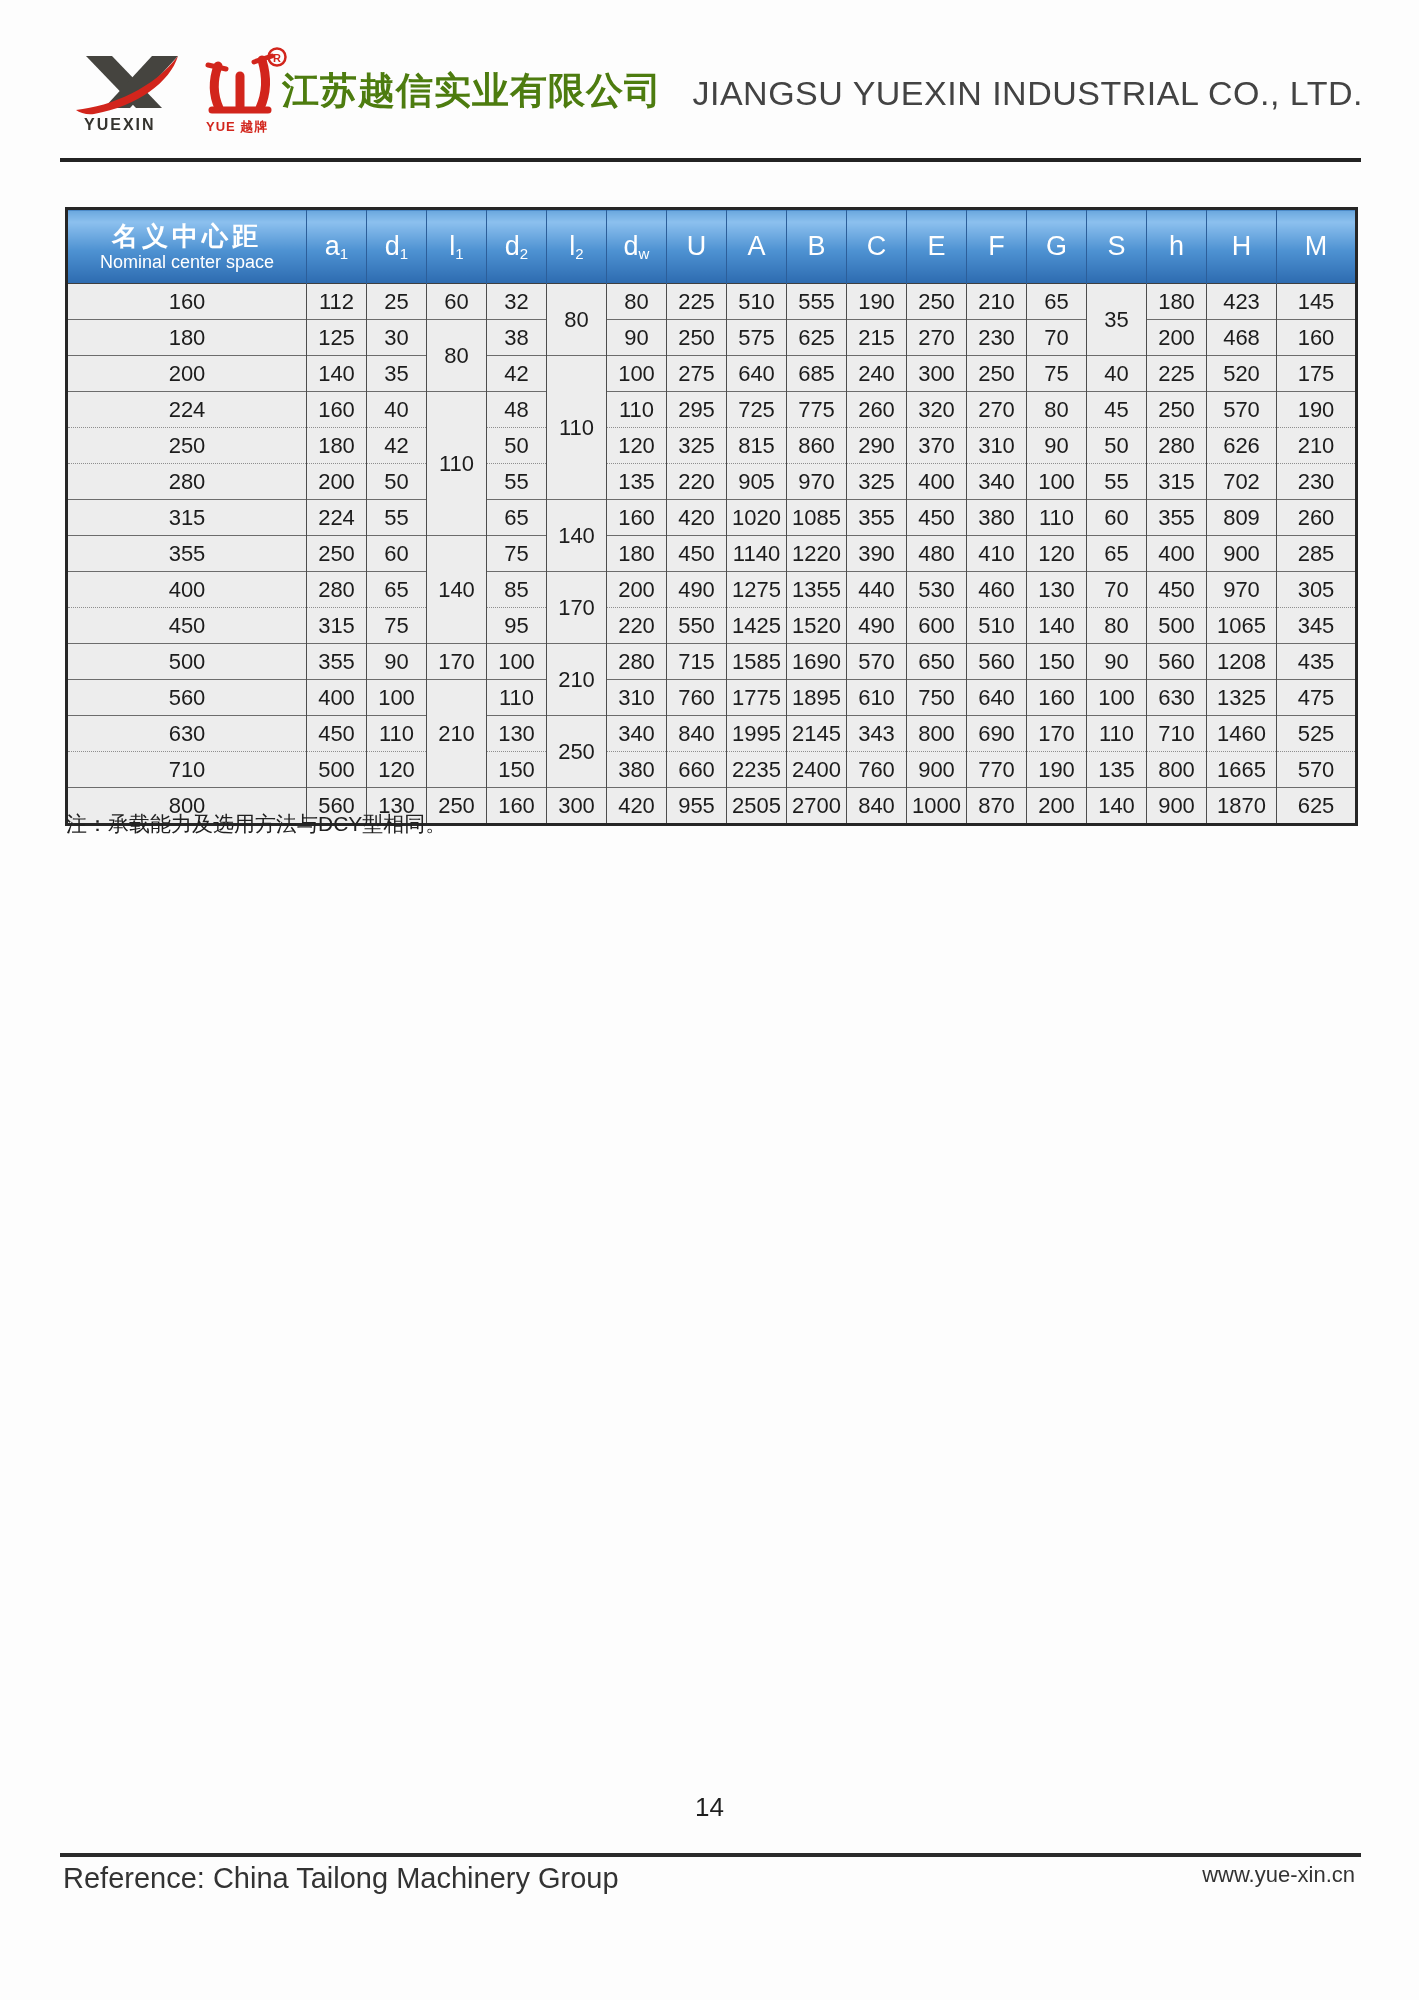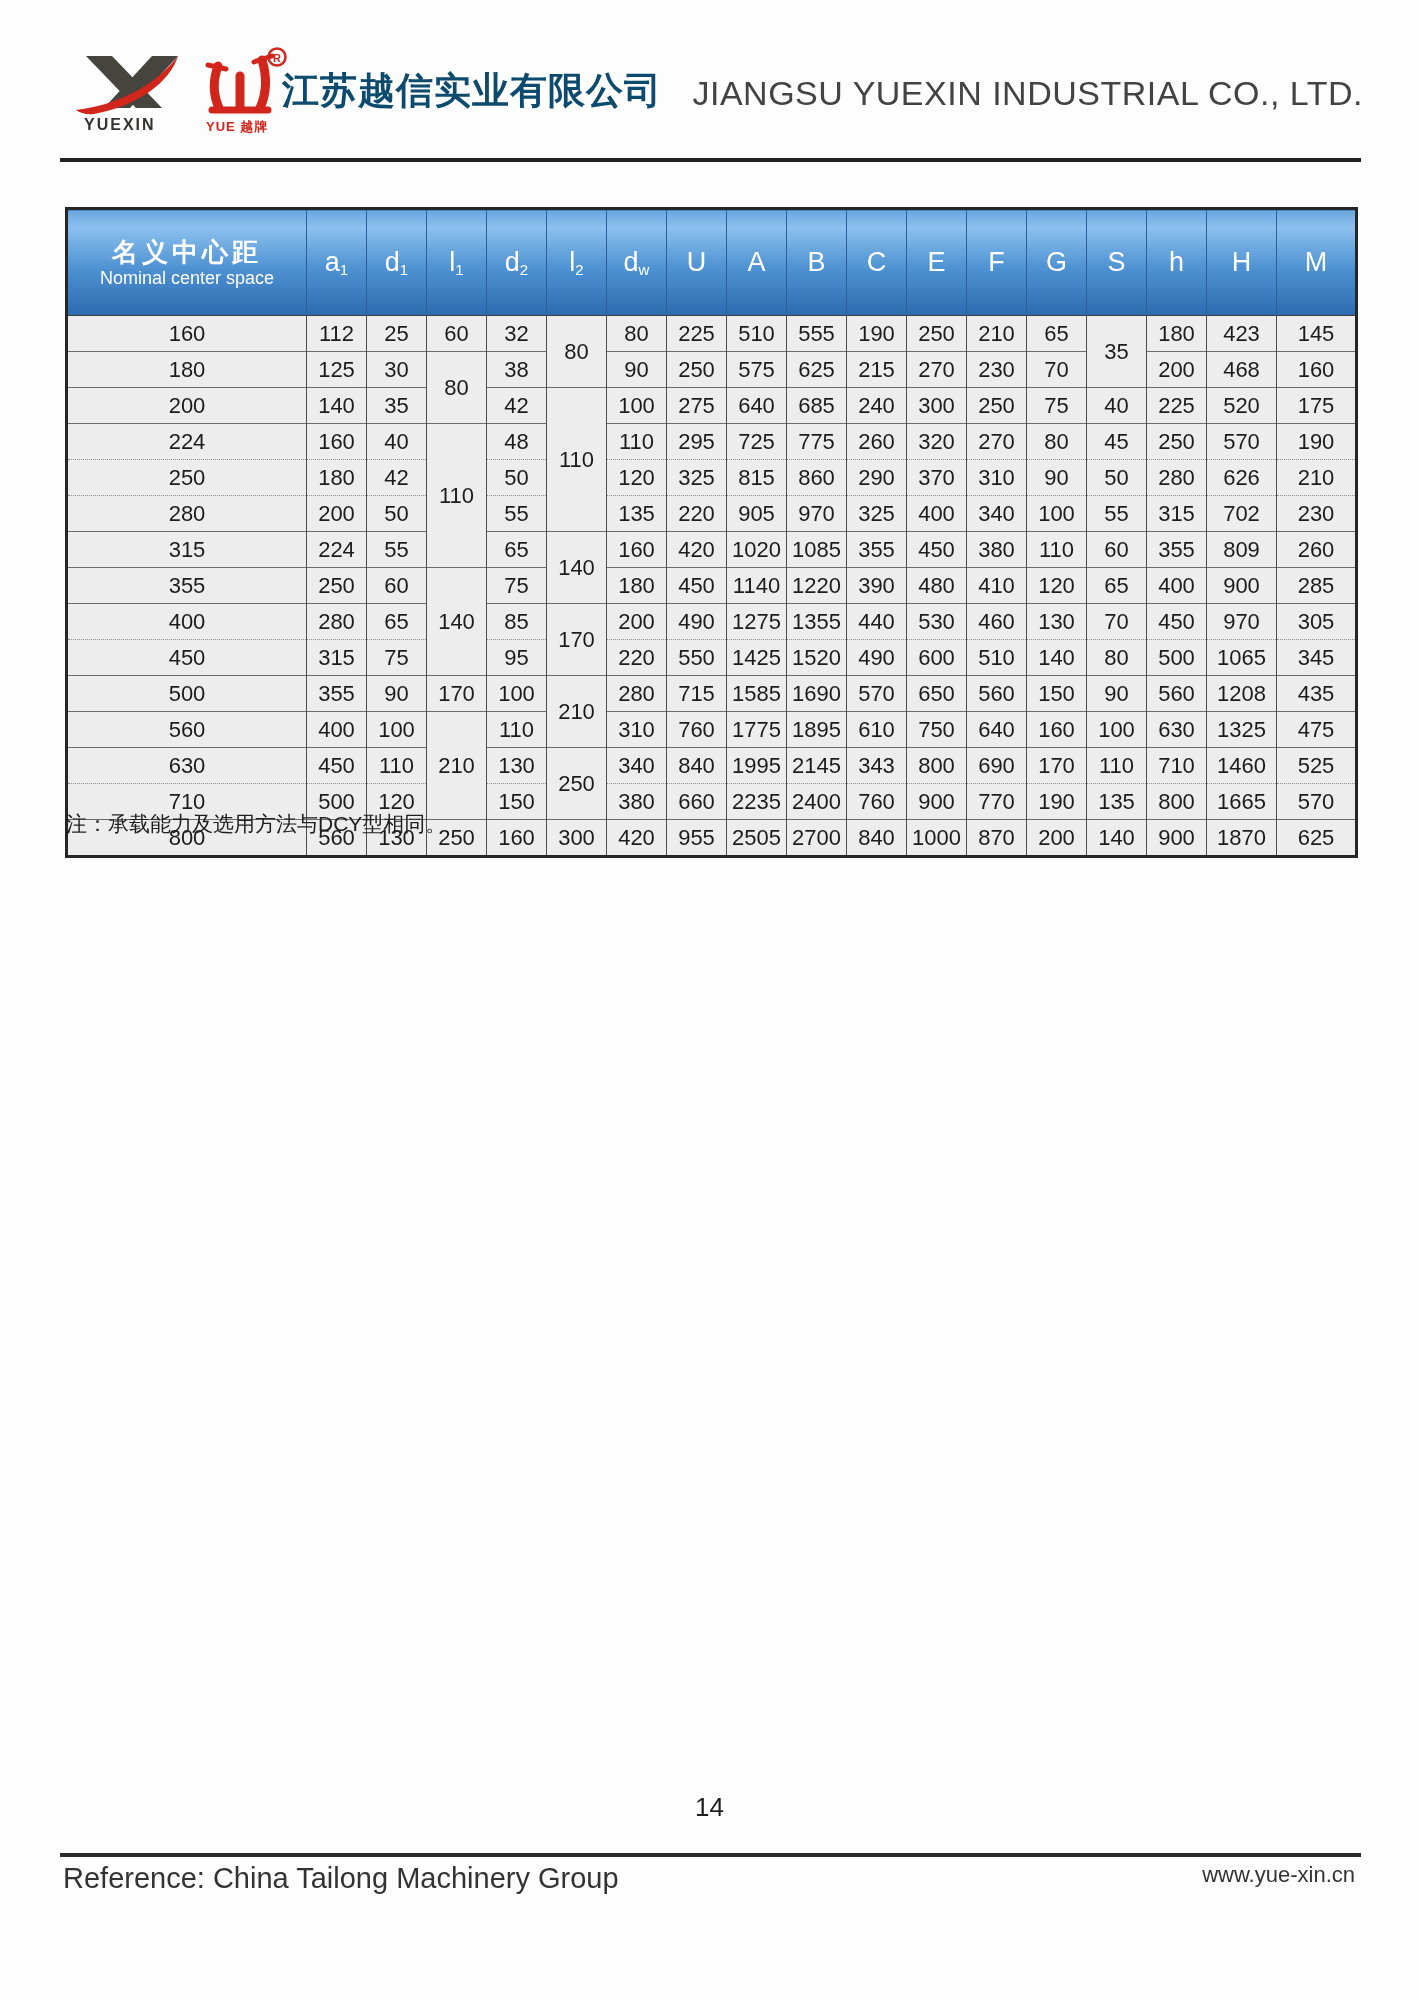--- a/index.html
+++ b/index.html
@@ -8,39 +8,39 @@
     font-family:"Liberation Sans","DejaVu Sans",sans-serif;
     -webkit-font-smoothing:antialiased;
   }
   .page{position:relative;width:1419px;height:2000px;overflow:hidden;}
 
   
   .logo1{position:absolute;left:72px;top:48px;width:120px;height:86px;}
   .logo2{position:absolute;left:196px;top:46px;width:92px;height:90px;}
   .company-cn{
     position:absolute;left:282px;top:66px;
-    font-size:37px;font-weight:bold;color:#0c4a6e;letter-spacing:1px;white-space:nowrap;
+    font-size:37px;font-weight:bold;color:#4d7c0f;letter-spacing:1px;white-space:nowrap;
   }
   .company-en{
     position:absolute;right:56px;top:74px;
     font-size:34px;font-weight:400;color:#434343;letter-spacing:.5px;white-space:nowrap;
   }
   .rule{position:absolute;left:60px;width:1301px;height:4px;background:#232323;}
   .rule-top{top:158px;}
   .rule-bottom{top:1853px;background:#2a2a2a;}
 
   
   .tbl-wrap{position:absolute;left:65px;top:207px;}
   table.dim{
     border-collapse:collapse;table-layout:fixed;width:1290px;
     border:3px solid #262626;
   }
   table.dim th{
     background:linear-gradient(180deg,#6aa7de 0%,#8cc0ee 16%,#4e92d2 55%,#2d6bb0 100%);
-    color:#ffffff;font-weight:400;height:73px;padding:16px;
+    color:#ffffff;font-weight:400;height:73px;padding:0;
     border-left:1px solid #2c5e99;vertical-align:middle;text-align:center;
   }
   table.dim th:first-child{border-left:none;}
   table.dim th .hl{font-size:27px;line-height:27px;}
   table.dim th sub{font-size:15px;line-height:10px;}
   table.dim th .cn{font-size:26px;font-weight:600;letter-spacing:4px;line-height:30px;}
   table.dim th .en{font-size:18px;font-weight:400;line-height:22px;}
   table.dim td{
     background:#ededed;color:#1c1c1c;text-align:center;vertical-align:middle;
     height:35px;padding:0;font-size:22px;

